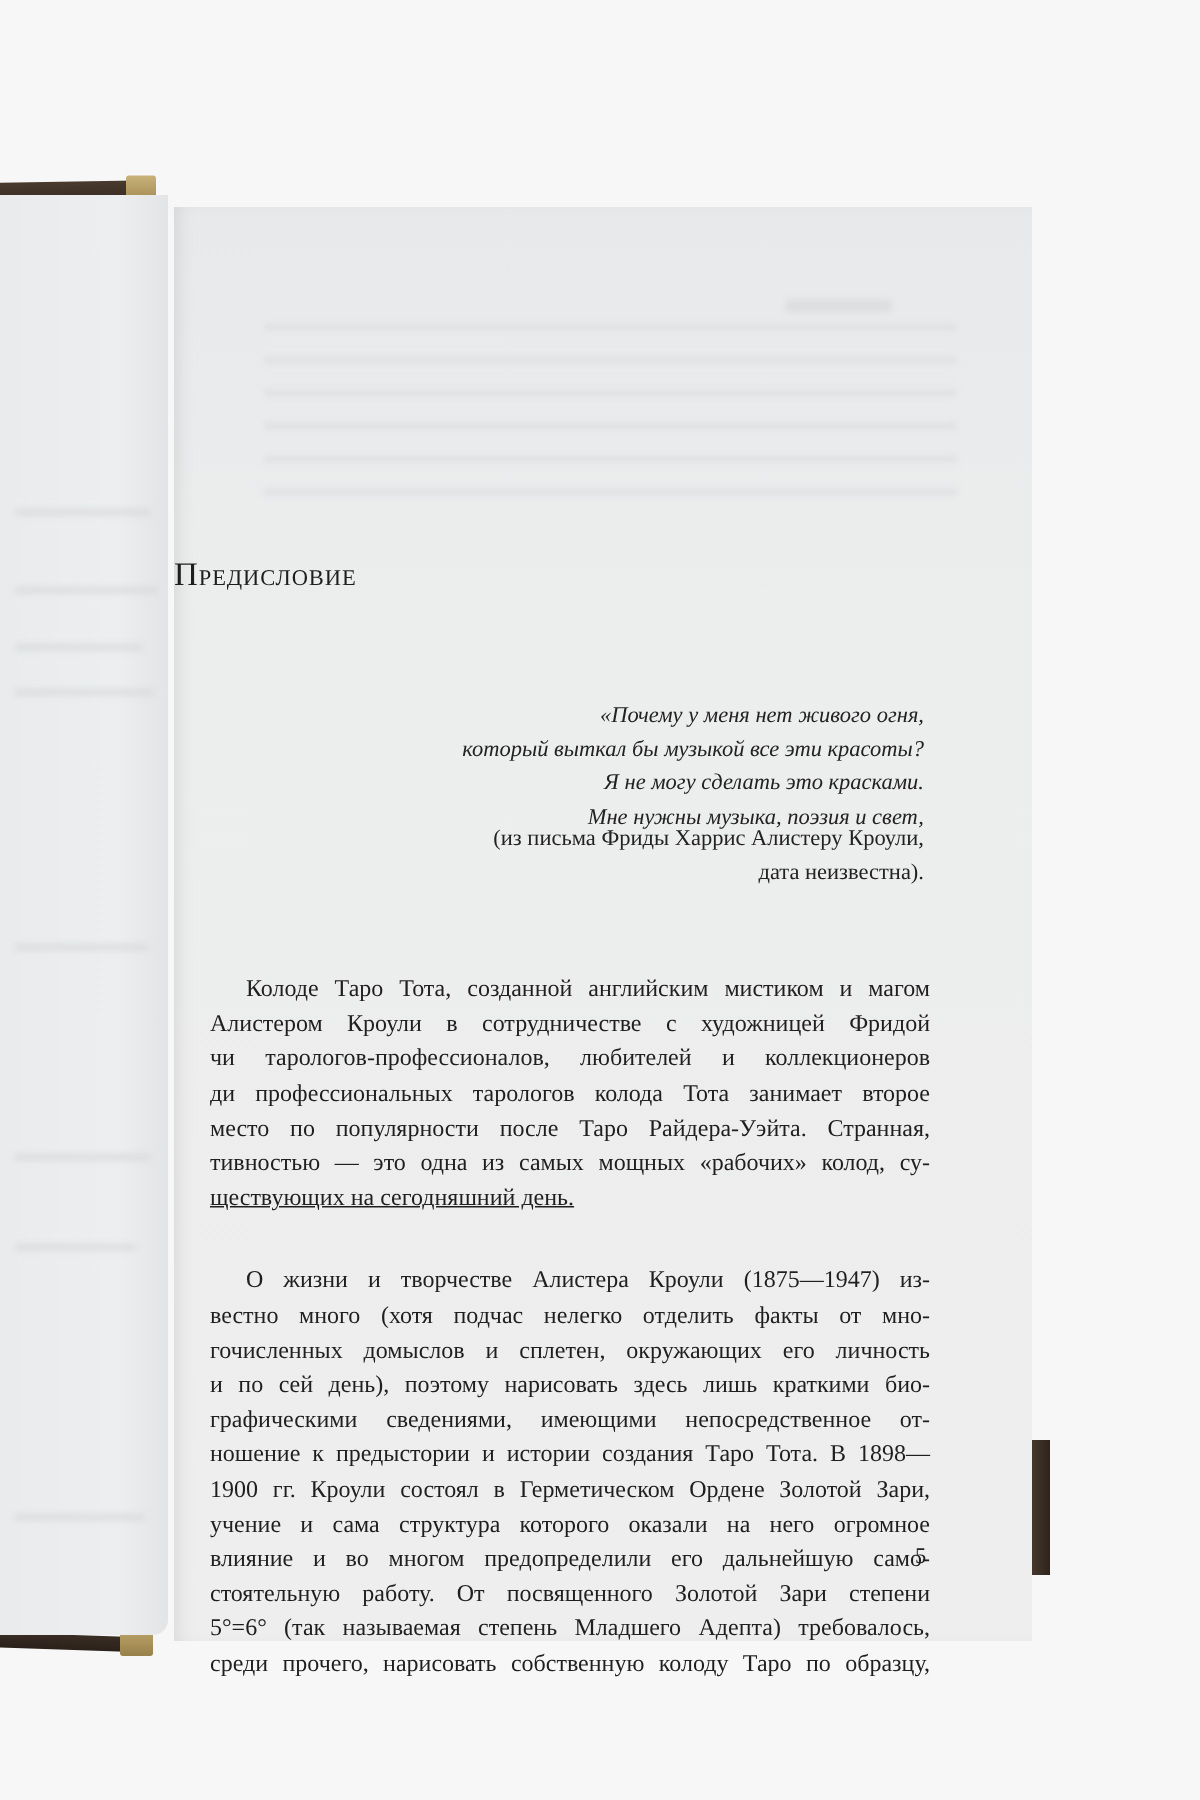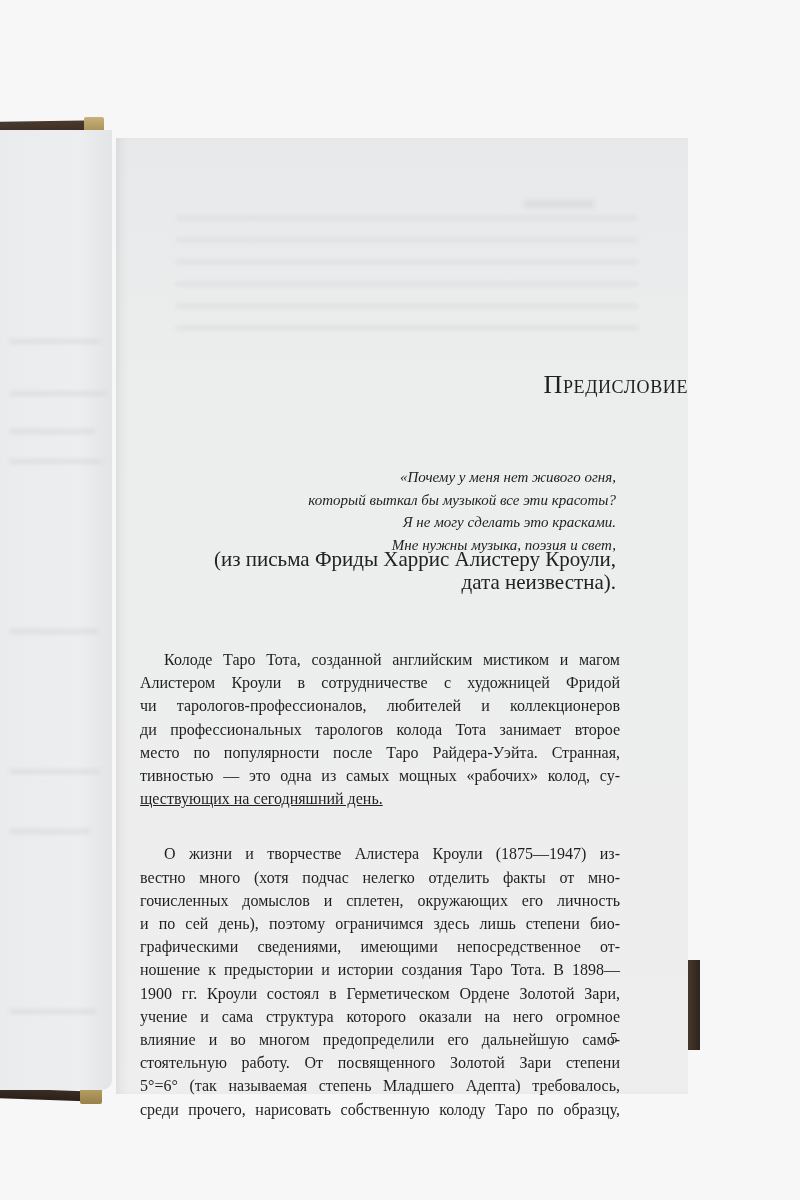--- a/index.html
+++ b/index.html
@@ -48,31 +48,31 @@
     }
     .ghost {
       position: absolute; left: 60px; right: 50px; height: 4px;
       background: #dcdddf; filter: blur(2px); opacity: 0.8;
     }
     .ghost-header {
       position: absolute; left: 408px; top: 62px; width: 70px; height: 8px;
       background: #dcdddf; filter: blur(2px);
     }
     .title {
-      position: absolute; left: 0; right: 0; top: 232px; text-align: right;
-      font-size: 26px; letter-spacing: 0.6px; color: #1e1e1e;
+      position: absolute; left: 0; right: 0; top: 232px; text-align: left;
+      font-size: 22px; letter-spacing: 0.6px; color: #1e1e1e;
       font-variant: small-caps;
     }
     .epigraph {
       position: absolute; right: 72px; top: 296px; text-align: right;
       font-style: italic; font-size: 15px; line-height: 22.5px; color: #222; margin-top: 32px;
     }
     .attribution {
       position: absolute; right: 72px; top: 410px; text-align: right;
-      font-size: 21px; line-height: 23px; color: #222;
+      font-size: 15px; line-height: 23px; color: #222;
     }
     .body-text {
       position: absolute; left: 24px; width: 480px; top: 478px;
       font-size: 16px; line-height: 23.2px; color: #1f1f1f;
     }
     .body-text .line { display: block; text-align: justify; text-align-last: justify; white-space: nowrap; }
     .body-text .line.last { text-align-last: left; text-decoration: underline; }
     .body-text .line.indent { padding-left: 24px; margin-top: 32px; }
     .page-number {
       position: absolute; left: 494px; top: 892px; font-size: 15px; color: #222;
@@ -124,21 +124,21 @@
     <span class="line indent">Колоде Таро Тота, созданной английским мистиком и магом</span>
     <span class="line">Алистером Кроули в сотрудничестве с художницей Фридой</span>
     <span class="line">чи тарологов-профессионалов, любителей и коллекционеров</span>
     <span class="line">ди профессиональных тарологов колода Тота занимает второе</span>
     <span class="line">место по популярности после Таро Райдера-Уэйта. Странная,</span>
     <span class="line">тивностью — это одна из самых мощных «рабочих» колод, су-</span>
     <span class="line last">ществующих на сегодняшний день.</span>
     <span class="line indent">О жизни и творчестве Алистера Кроули (1875—1947) из-</span>
     <span class="line">вестно много (хотя подчас нелегко отделить факты от мно-</span>
     <span class="line">гочисленных домыслов и сплетен, окружающих его личность</span>
-    <span class="line">и по сей день), поэтому ограничимся здесь лишь степени био-</span>
+    <span class="line">и по сей день), поэтому нарисовать здесь лишь краткими био-</span>
     <span class="line">графическими сведениями, имеющими непосредственное от-</span>
     <span class="line">ношение к предыстории и истории создания Таро Тота. В 1898—</span>
     <span class="line">1900 гг. Кроули состоял в Герметическом Ордене Золотой Зари,</span>
     <span class="line">учение и сама структура которого оказали на него огромное</span>
     <span class="line">влияние и во многом предопределили его дальнейшую само-</span>
     <span class="line">стоятельную работу. От посвященного Золотой Зари степени</span>
     <span class="line">5°=6° (так называемая степень Младшего Адепта) требовалось,</span>
     <span class="line">среди прочего, нарисовать собственную колоду Таро по образцу,</span>
   </div>
 

